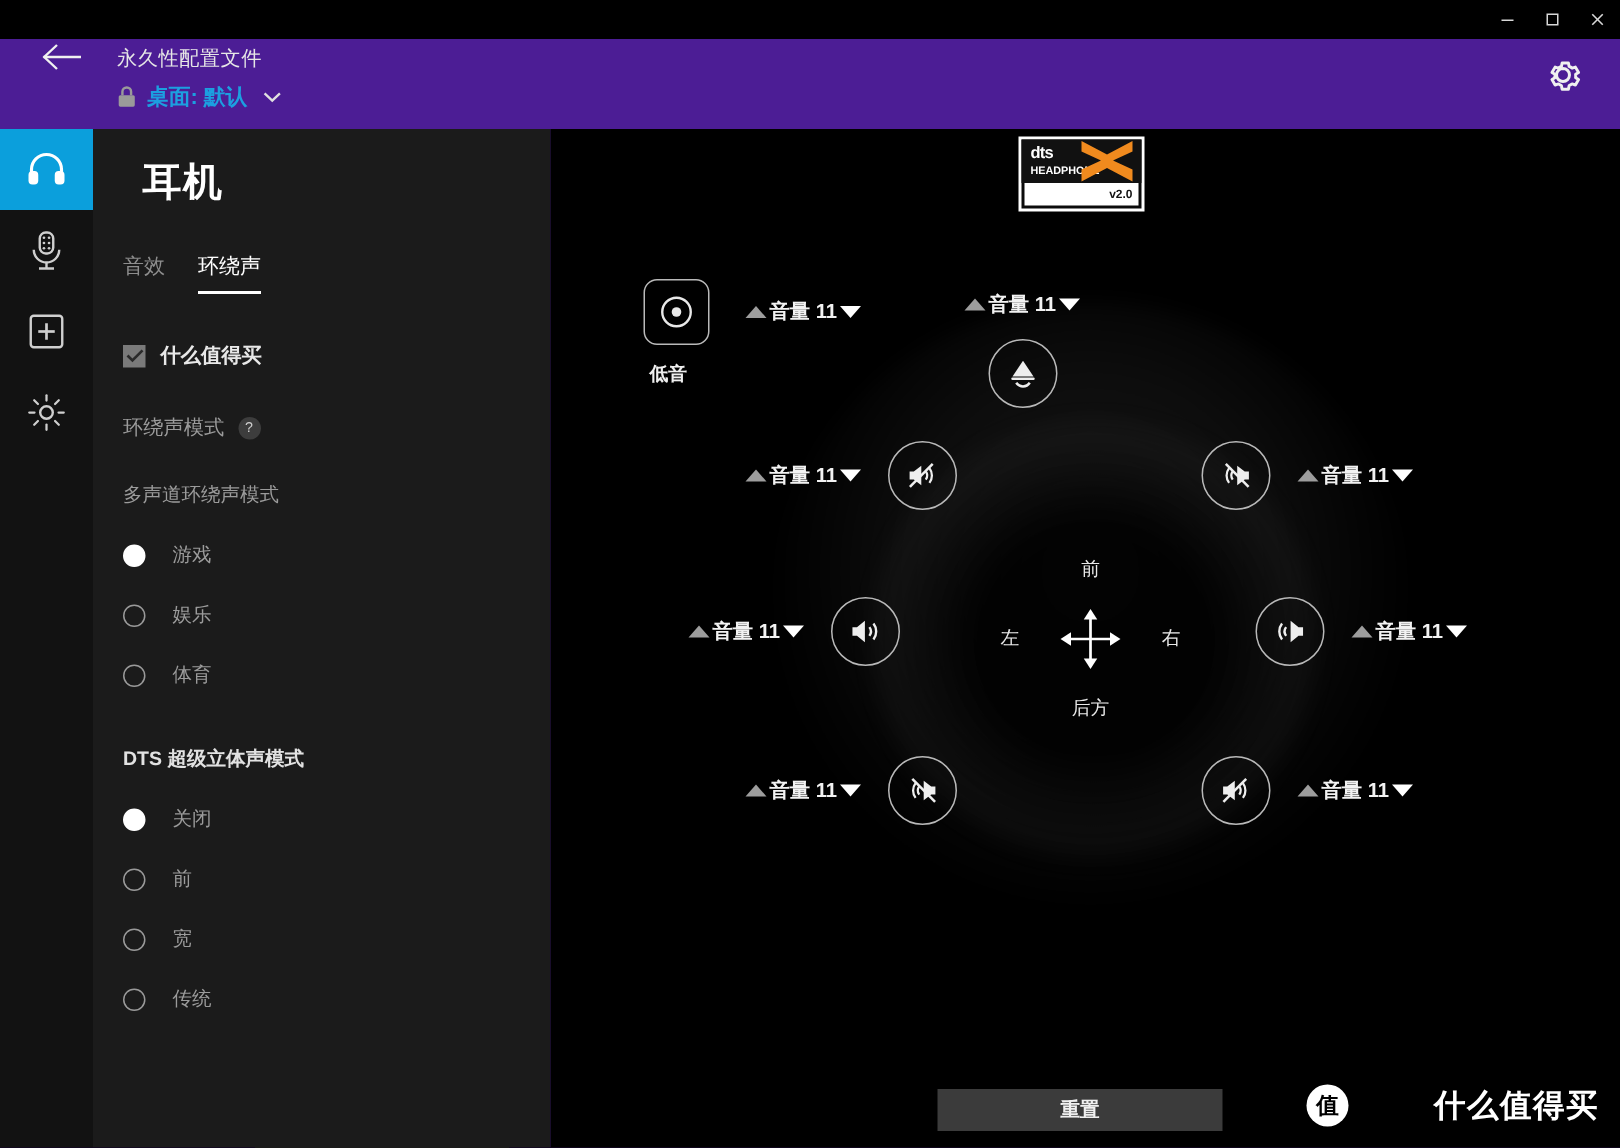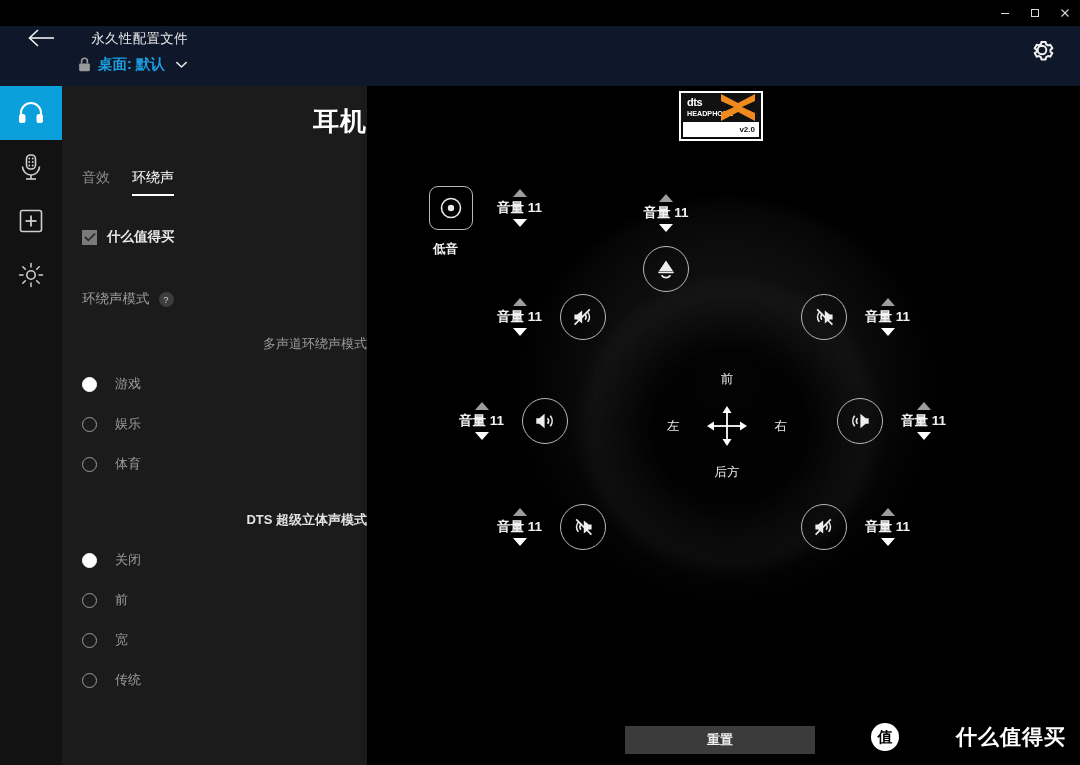--- a/index.html
+++ b/index.html
@@ -3,21 +3,21 @@
 <meta charset="utf-8">
 <style>
   * { box-sizing: border-box; margin: 0; padding: 0; }
   html, body {
     width: 1080px; height: 765px;
     background: #000;
     font-family: "Liberation Sans", "DejaVu Sans", sans-serif;
     color: #fff;
     overflow: hidden;
   }
-  #app { position: relative; width: 1080px; height: 765px; background: #0f172a; text-align: right; }
+  #app { position: relative; width: 1080px; height: 765px; background: #4c1d95; }
 
   
   .titlebar {
     position: absolute; top: 0; left: 0; width: 1080px; height: 26px;
     background: #000;
   }
   .winbtns { position: absolute; right: 0; top: 0; display: flex; }
   .winbtn {
     width: 30px; height: 26px; display: flex; align-items: center; justify-content: center;
     color: #d8d8d8; font-size: 13px; line-height: 1;
@@ -57,21 +57,21 @@
   .panel-title { font-size: 26px; font-weight: bold; color: #fff; letter-spacing: 1px; margin-left: 13px; }
   .tabs { display: flex; gap: 22px; margin-top: 30px; }
   .tab { font-size: 14px; color: #8d8d8d; padding-bottom: 7px; }
   .tab.active { color: #fff; border-bottom: 2px solid #fff; }
   .check-row { display: flex; align-items: center; gap: 10px; margin-top: 32px; }
   .checkbox {
     width: 15px; height: 15px; background: #7a7a7a; display: flex;
     align-items: center; justify-content: center;
   }
   .check-label { font-size: 13.5px; font-weight: bold; color: #e8e8e8; }
-  .section-label-row { display:flex; align-items:center; gap:9px; margin-top: 44px; }
+  .section-label-row { display:flex; align-items:center; gap:9px; margin-top: 30px; }
   .section-label { font-size: 13.5px; color: #9b9b9b; }
   .help-badge {
     width: 15px; height: 15px; border-radius: 50%; background: #3d3d3d; color: #cfcfcf;
     font-size: 9.5px; display: flex; align-items: center; justify-content: center;
   }
   .group-label { font-size: 13px; color: #9b9b9b; margin-top: 27px; }
   .group-label.bold { color: #e2e2e2; font-weight: bold; font-size: 13px; }
   .radio-row { display: flex; align-items: center; gap: 18px; margin-top: 22px; }
   .radio {
     width: 15px; height: 15px; border-radius: 50%; border: 1.4px solid #9a9a9a;
@@ -114,21 +114,21 @@
   .spk { position: absolute; display: flex; align-items: center; }
   .spk-circle {
     width: 46px; height: 46px; border-radius: 50%; border: 1.5px solid #b9b9b9;
     display: flex; align-items: center; justify-content: center; flex: 0 0 auto;
   }
   .spk-square {
     width: 44px; height: 44px; border-radius: 9px; border: 1.5px solid #b9b9b9;
     display: flex; align-items: center; justify-content: center; flex: 0 0 auto;
   }
   .vol {
-    display: flex; flex-direction: column; align-items: center; gap: 2px;
+    display: flex; flex-direction: row; align-items: center; gap: 2px;
   }
   .vol-text { font-size: 13.5px; font-weight: bold; color: #f2f2f2; white-space: nowrap; }
   .tri-up, .tri-dn { width: 0; height: 0; border-left: 7px solid transparent; border-right: 7px solid transparent; }
   .tri-up { border-bottom: 8px solid #9d9d9d; }
   .tri-dn { border-top: 8px solid #ffffff; }
   .sub-caption { position: absolute; font-size: 12.5px; font-weight: bold; color: #efefef; white-space: nowrap; }
 
   .compass { position: absolute; left: 300px; top: 285px; width: 120px; height: 110px; }
   .cm-label { position: absolute; font-size: 12.5px; color: #e9e9e9; }
   .cm-front { left: 50%; top: 0; transform: translateX(-50%); }

